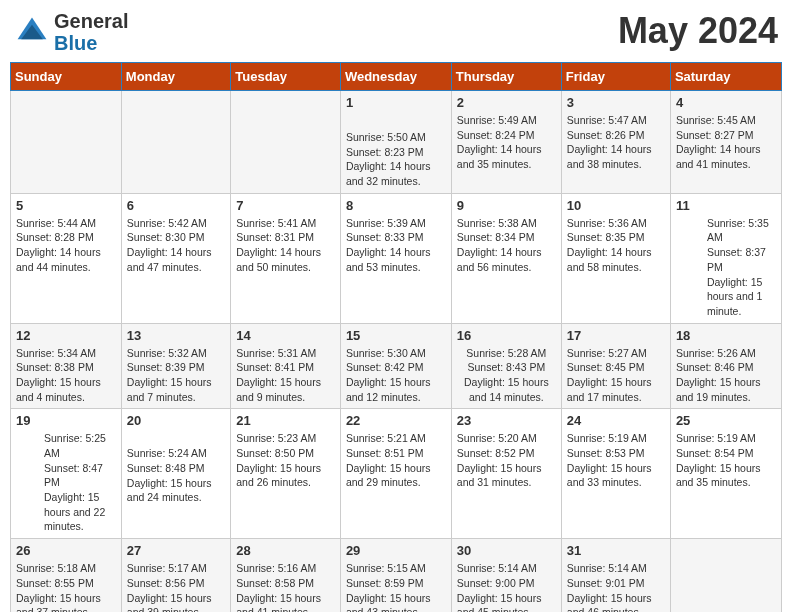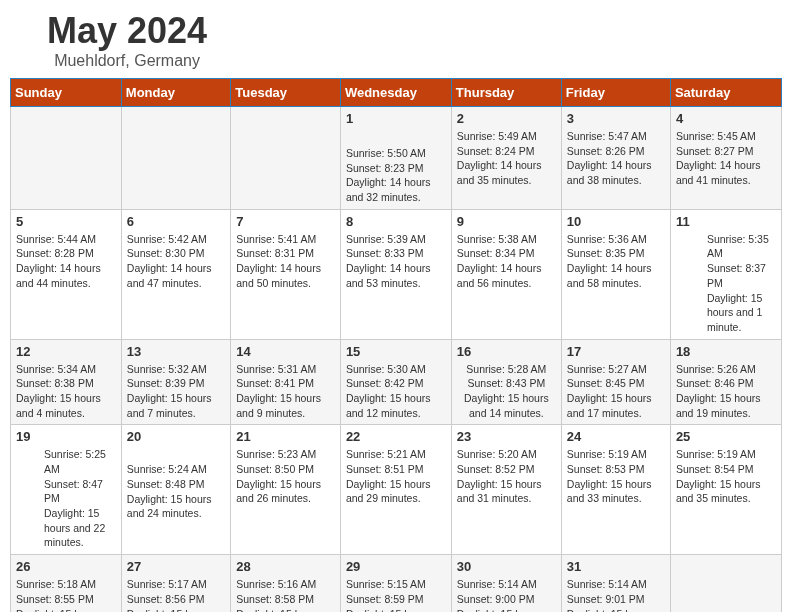--- a/index.html
+++ b/index.html
@@ -35,21 +35,21 @@
     .logo-blue {
       font-size: 20px;
       font-weight: bold;
       color: #1a6fa8;
     }
     .logo-icon {
       width: 36px;
       height: 36px;
     }
     .title-block {
-      text-align: center;
+      text-align: left;
       margin-left: 33px;
     }
     .title-month {
       font-size: 36px;
       font-weight: bold;
       color: #333;
     }
     .title-location {
       font-size: 16px;
       color: #555;
@@ -93,23 +93,32 @@
       color: #333;
     }
     .empty-cell {
       background-color: inherit;
     }
   </style>
 </head>
 <body>
 
 <div class="header">
+  <div class="logo">
+    <svg class="logo-icon" viewBox="0 0 40 40">
+      <polygon points="20,4 36,28 4,28" fill="#2a7fc1"></polygon>
+      <polygon points="20,12 32,28 8,28" fill="#1a5a8a"></polygon>
+    </svg>
+    <div class="logo-text">
+      <span class="logo-general">General</span>
+      <span class="logo-blue">Blue</span>
+    </div>
+  </div>
   <div class="title-block">
     <div class="title-month">May 2024</div>
-    <div class="title-location">Muehldorf, Germany</div>
   </div>
 </div>
 
 <table class="calendar">
   <thead>
     <tr>
     <th>Sunday</th>
         <th>Monday</th>
         <th>Tuesday</th>
         <th>Wednesday</th>

